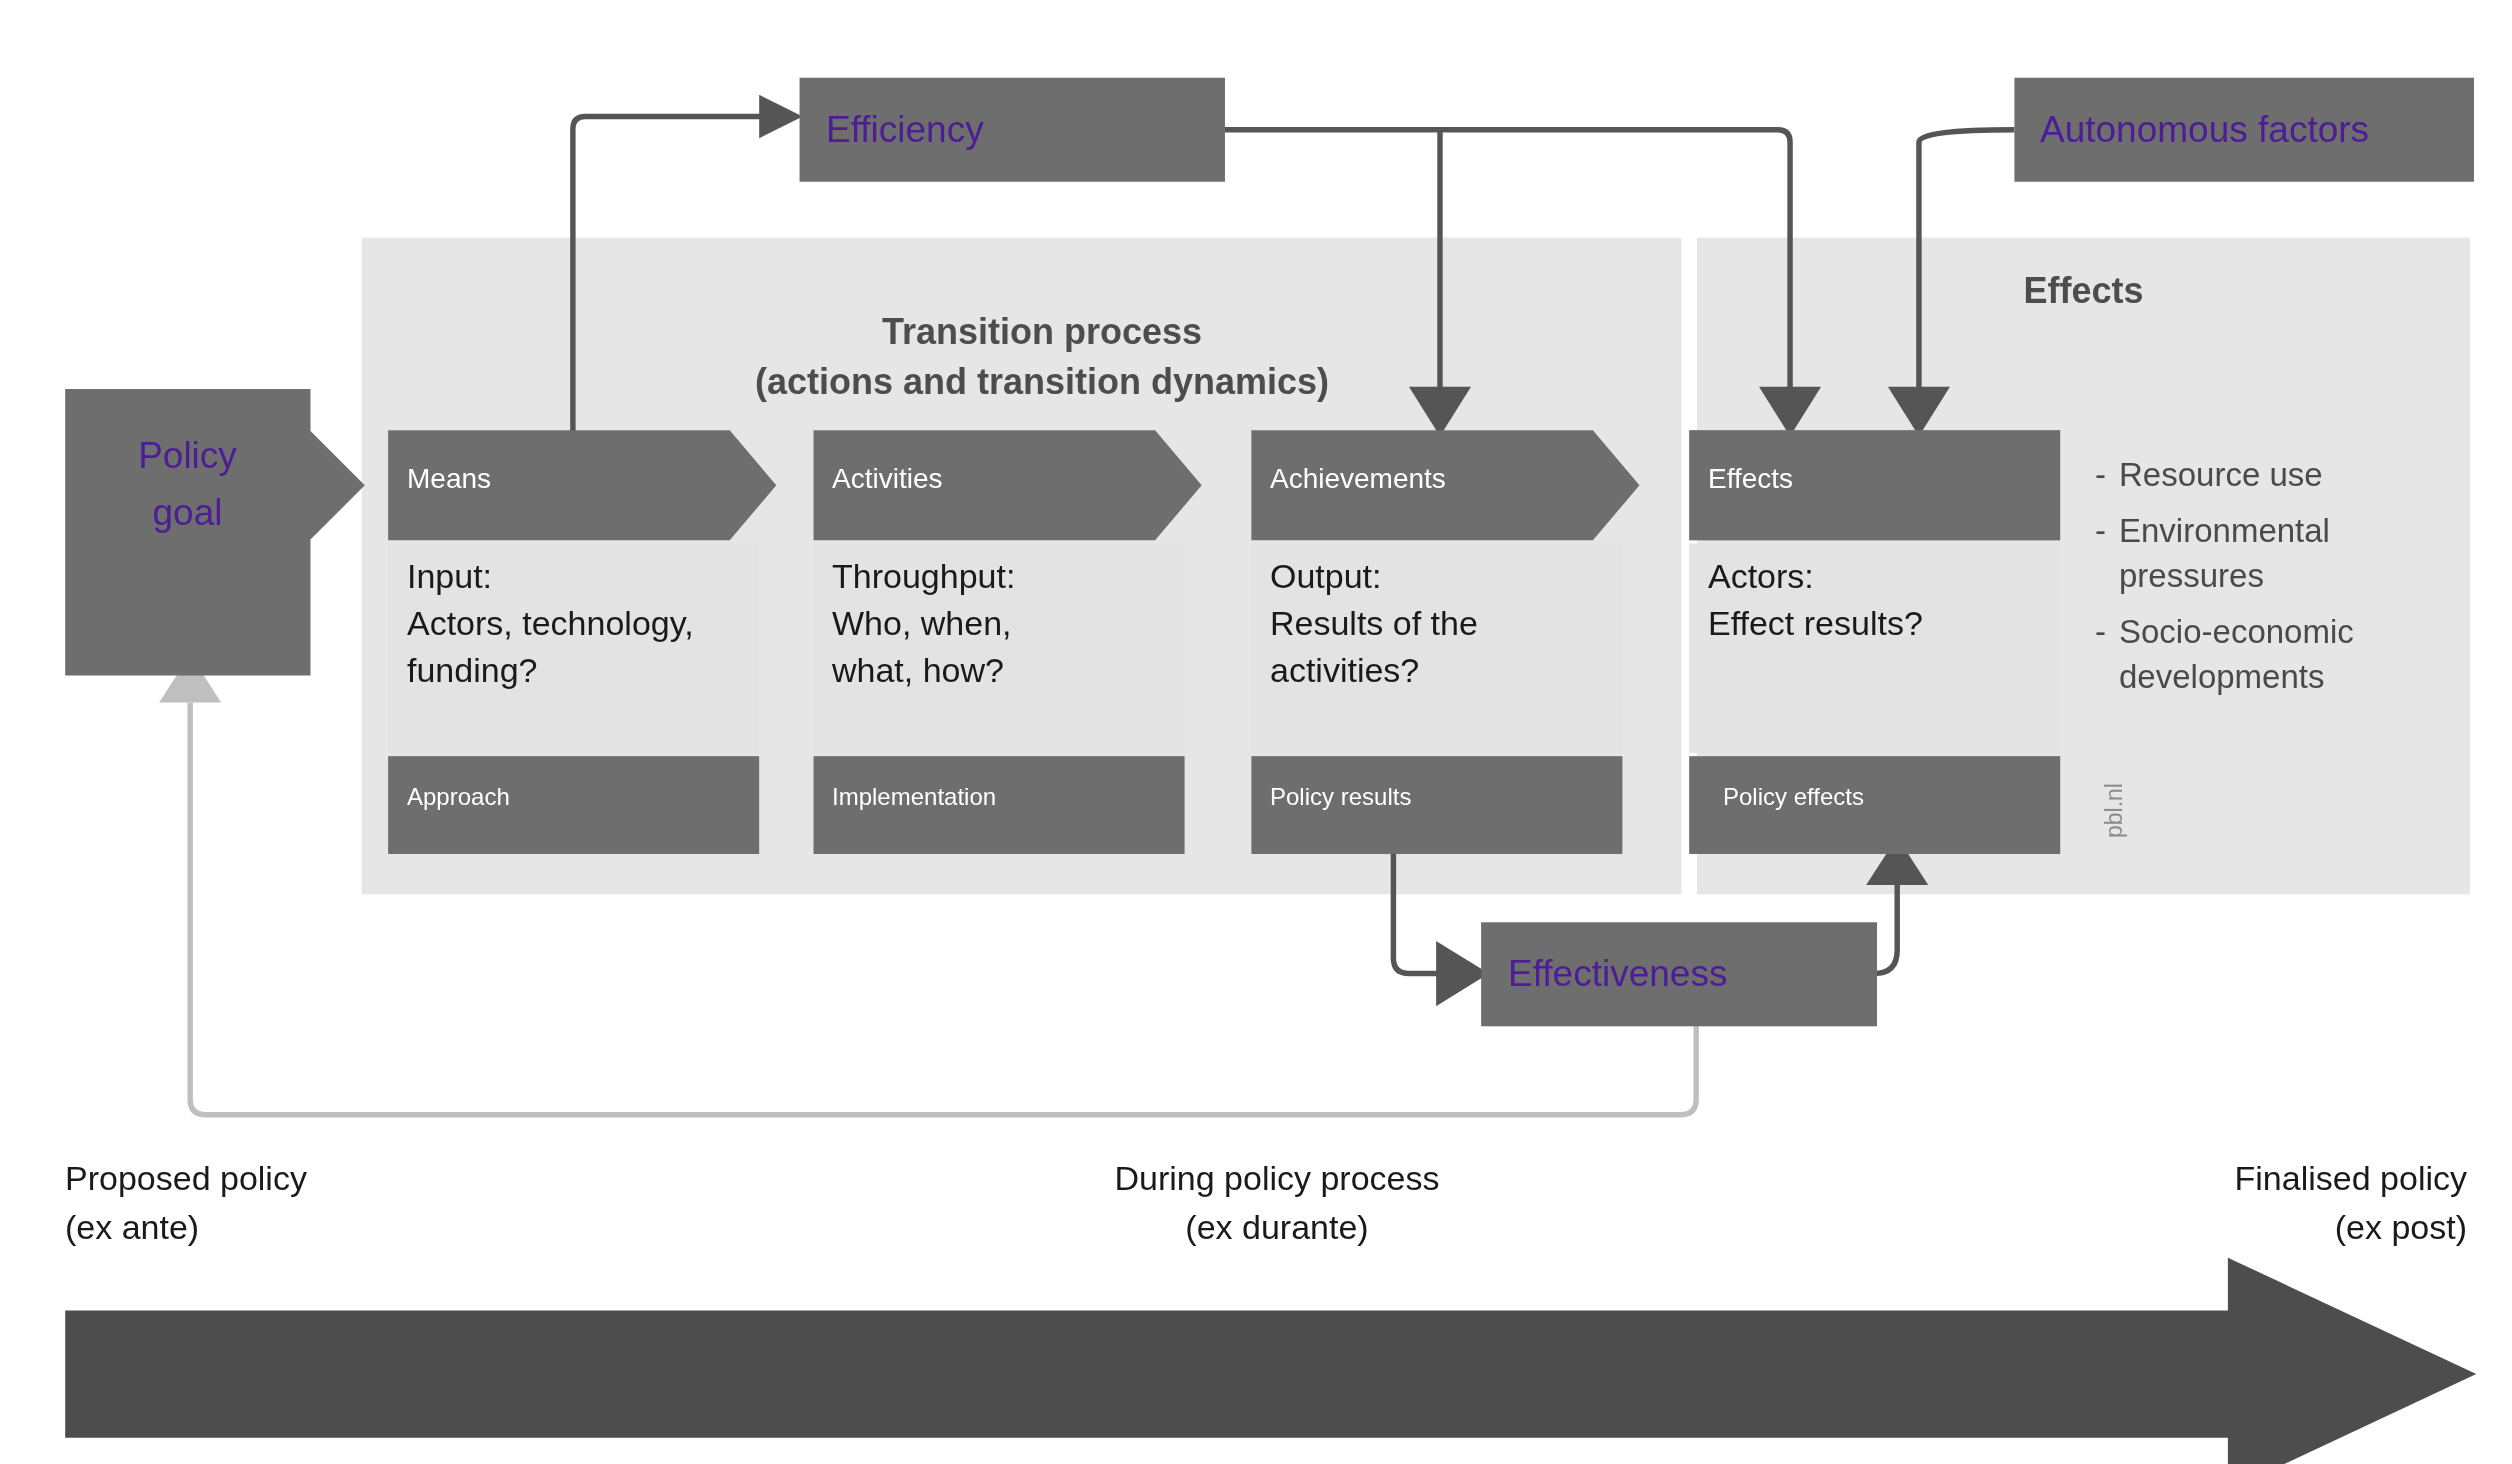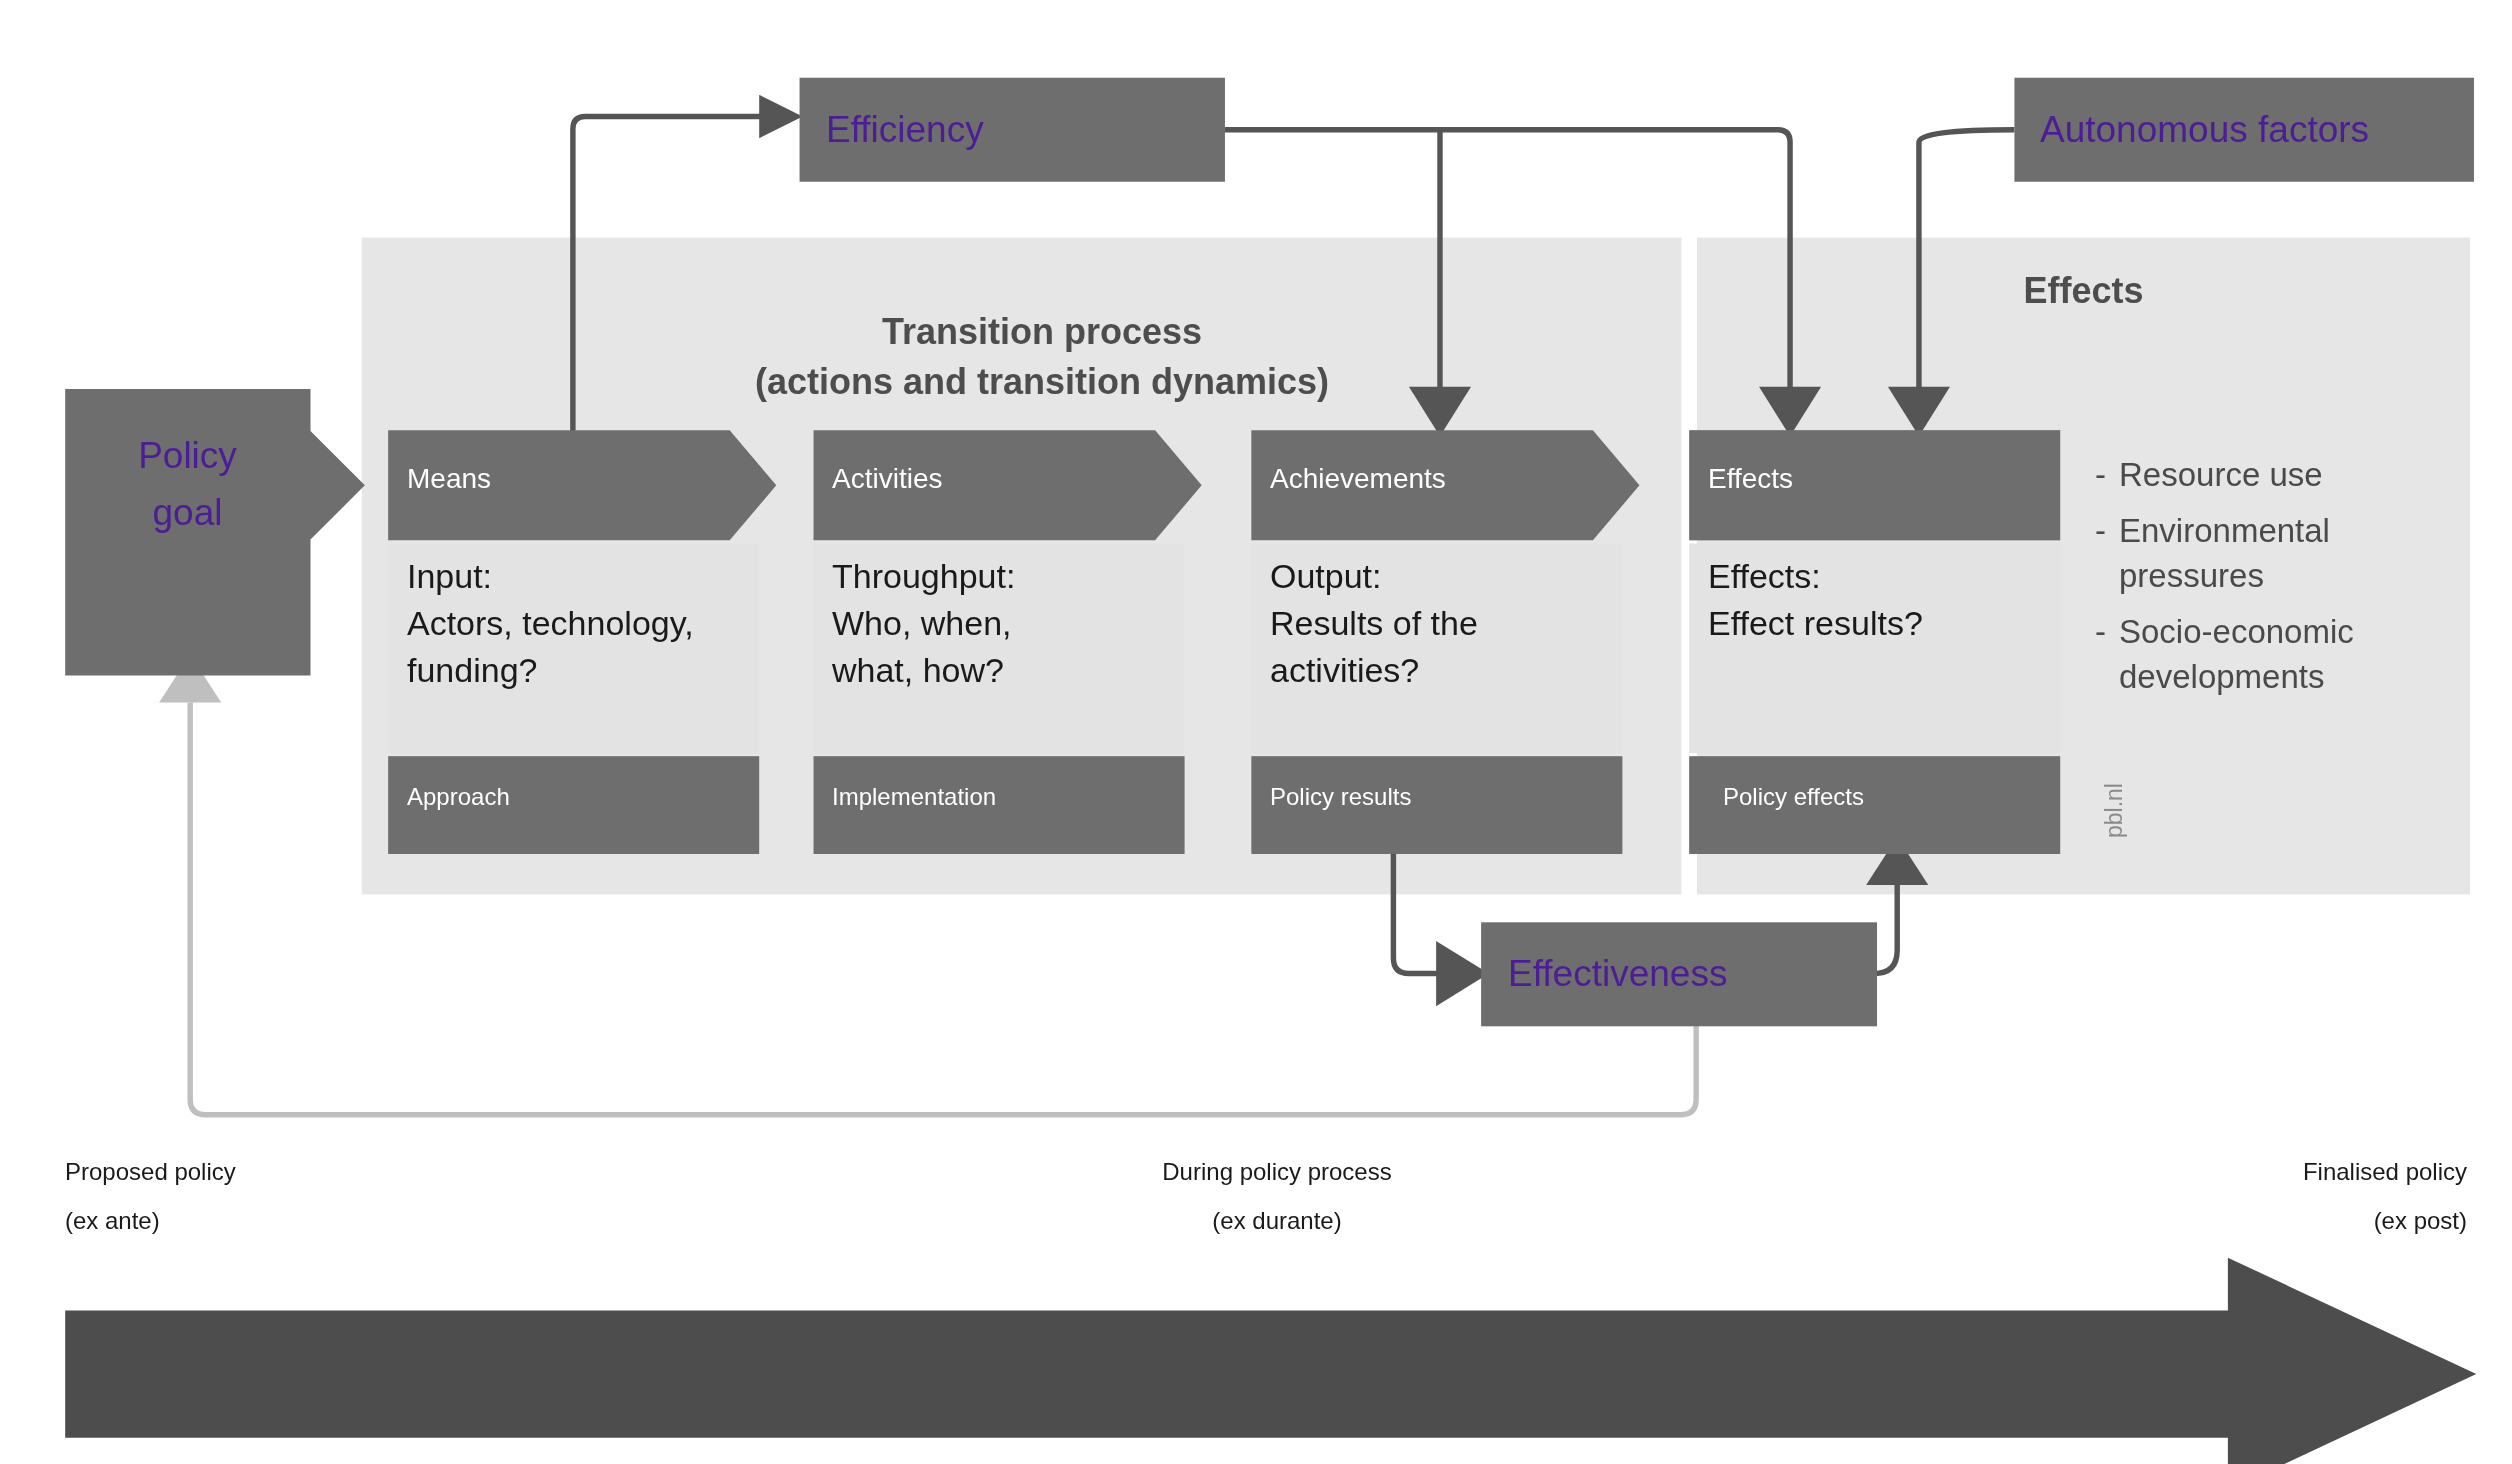--- a/index.html
+++ b/index.html
@@ -10,21 +10,21 @@
   svg.layer{position:absolute;left:0;top:0;width:2512px;height:1465px;}
 
   
   .tx{position:absolute;white-space:pre;line-height:1.15;}
   .dark-label{color:#4c1d95;}
   .panel-title{color:#4d4d4d;font-weight:bold;font-size:36px;text-align:center;}
   .body-text{color:#1a1a1a;font-size:34px;}
   .bullet-text{color:#4a4a4a;font-size:33px;}
   .hdr{color:#ffffff;font-size:28px;}
   .sub{color:#ffffff;font-size:24px;}
-  .axis-label{color:#1a1a1a;font-size:24px;line-height:1.28;}
+  .axis-label{color:#1a1a1a;font-size:34px;line-height:1.28;}
   .bar-label{color:#ffffff;font-weight:bold;font-size:37px;}
   .pbl{color:#8a8a8a;font-size:23px;transform:rotate(-90deg);transform-origin:left top;}
   .tc{text-align:center;}
   .tr{text-align:right;}
 </style>
 </head>
 <body>
 
 <div id="stage">
 
@@ -118,21 +118,21 @@
   <div class="tx body-text" style="left:832px;top:651px;">what, how?</div>
   <div class="tx sub" style="left:832px;top:783px;">Implementation</div>
 
   <div class="tx hdr" style="left:1270px;top:463px;">Achievements</div>
   <div class="tx body-text" style="left:1270px;top:557px;">Output:</div>
   <div class="tx body-text" style="left:1270px;top:604px;">Results of the</div>
   <div class="tx body-text" style="left:1270px;top:651px;">activities?</div>
   <div class="tx sub" style="left:1270px;top:783px;">Policy results</div>
 
   <div class="tx hdr" style="left:1708px;top:463px;">Effects</div>
-  <div class="tx body-text" style="left:1708px;top:557px;">Effects:</div>
+  <div class="tx body-text" style="left:1708px;top:557px;">Actors:</div>
   <div class="tx body-text" style="left:1708px;top:604px;">Effect results?</div>
   <div class="tx sub" style="left:1708px;top:783px;margin-left:15px;">Policy effects</div>
 
   <div class="tx bullet-text" style="left:2095px;top:456px;">-</div>
   <div class="tx bullet-text" style="left:2119px;top:456px;">Resource use</div>
 
   <div class="tx bullet-text" style="left:2095px;top:512px;">-</div>
   <div class="tx bullet-text" style="left:2119px;top:512px;">Environmental</div>
   <div class="tx bullet-text" style="left:2119px;top:557px;">pressures</div>
 

